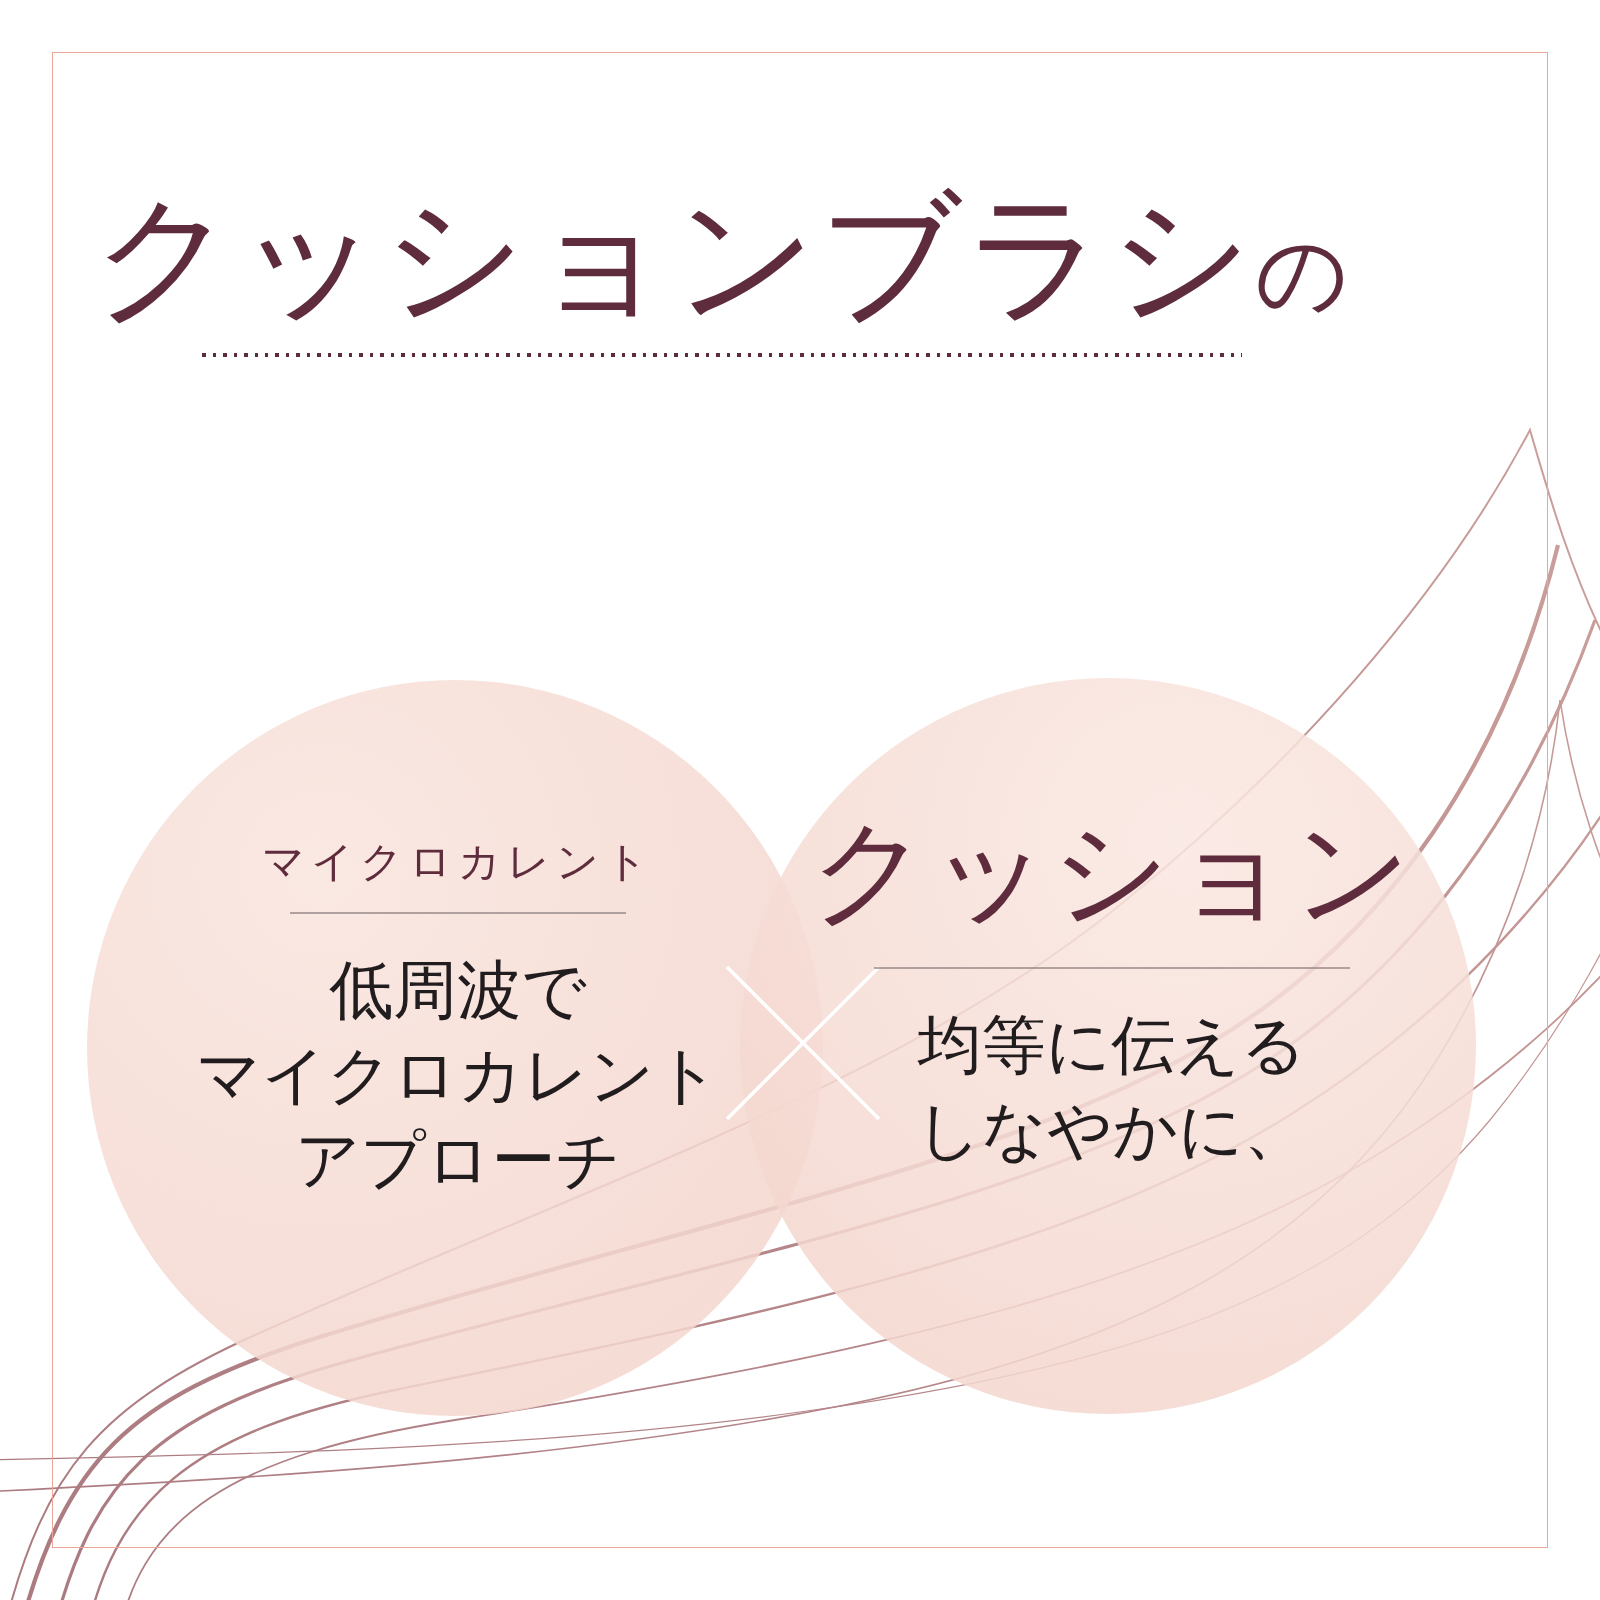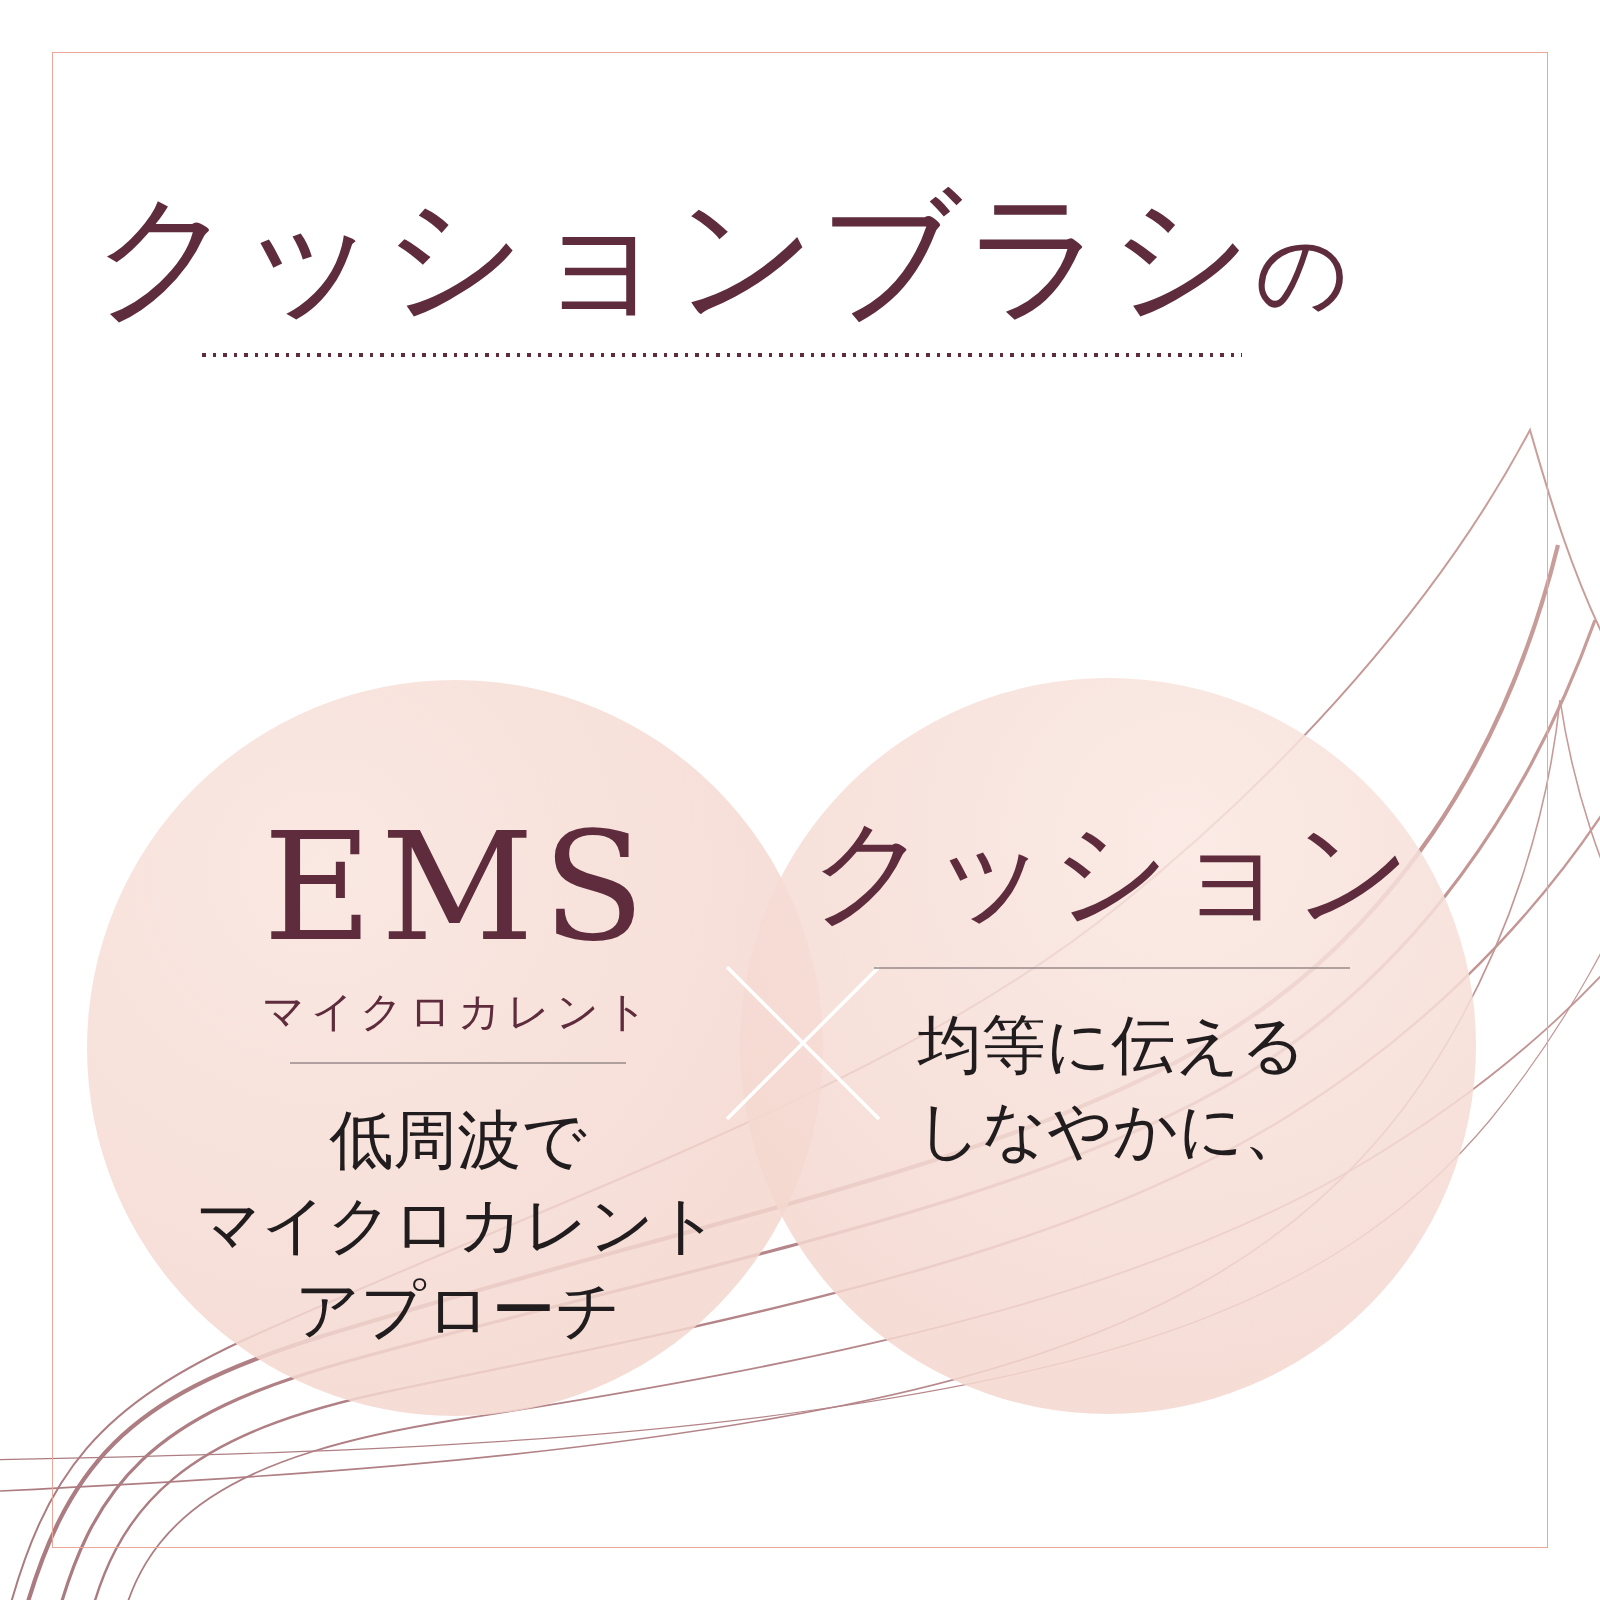--- a/index.html
+++ b/index.html
@@ -36,21 +36,21 @@
   }
   .circle-right{
     left:740px;top:678px;
     background:radial-gradient(circle at 60% 22%, rgba(250,231,225,0.86), rgba(242,211,202,0.86));
   }
   
   .xmark{position:absolute;left:724px;top:964px;}
   
   .header{
     position:absolute;left:0;top:176px;width:1444px;
-    text-align:center;color:var(--accent);font-family:Liberation Serif, serif;
+    text-align:center;color:var(--accent);
   }
   .title-line{
     font-size:140px;line-height:1.15;font-weight:500;
     letter-spacing:2px;white-space:nowrap;
   }
   .title-particle{font-size:92px;}
   .dotted-rule{
     width:1040px;height:4px;margin:16px auto 0;
     background:repeating-linear-gradient(to right, var(--accent) 0 3.5px, transparent 3.5px 10.5px);
   }
@@ -121,21 +121,20 @@
   </svg>
 
   <div class="header">
     <div class="title-line">
       <span>クッションブラシ</span><span class="title-particle">の</span>
     </div>
     <div class="dotted-rule"></div>
   </div>
 
   <div class="col col-left">
-    <div class="ems-heading">EMS</div>
     <div class="ems-sub">マイクロカレント</div>
     <div class="heading-rule rule-left"></div>
     <div class="circle-body">
       <div>低周波で</div>
       <div>マイクロカレント</div>
       <div>アプローチ</div>
     </div>
   </div>
 
   <div class="col col-right">

